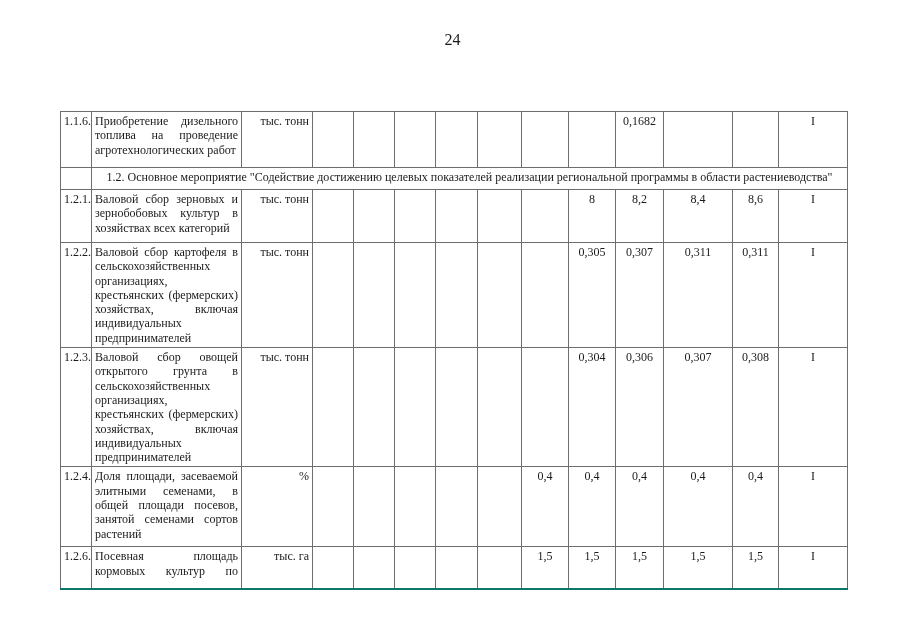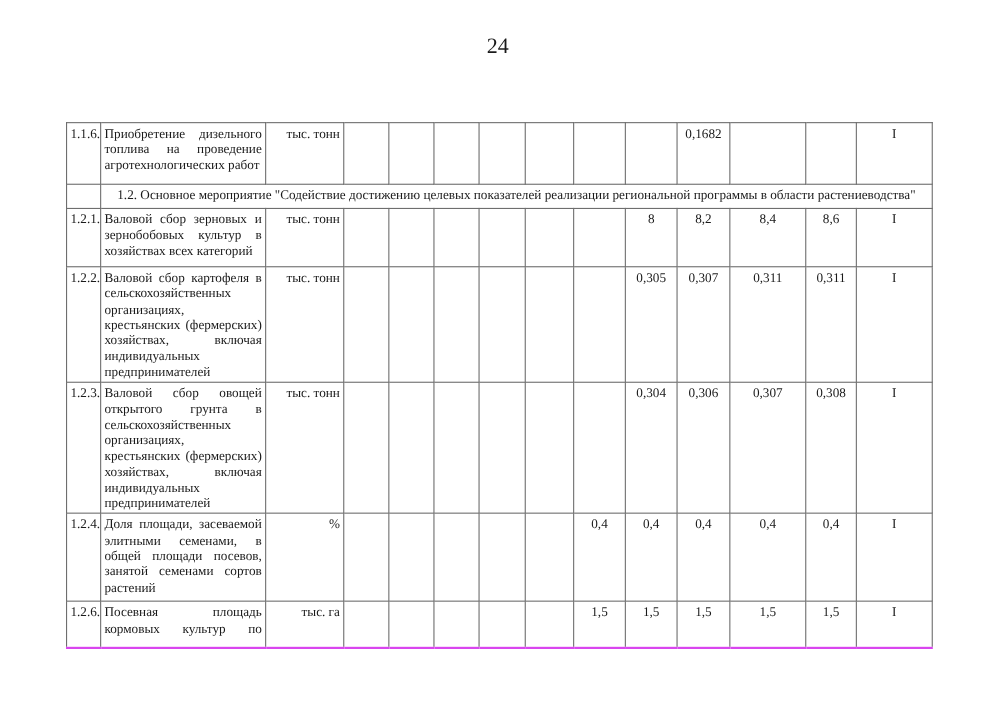--- a/index.html
+++ b/index.html
@@ -17,21 +17,21 @@
     height: 640px;
     background: #ffffff;
     overflow: hidden;
   }
   .page-number {
     position: absolute;
     top: 31px;
     left: 0;
     width: 905px;
     text-align: center;
-    font-size: 20px;
+    font-size: 16px;
     color: #1a1a1a;
   }
   table.grid {
     position: absolute;
     left: 60px;
     top: 111px;
     width: 787px;
     border-collapse: collapse;
     table-layout: fixed;
   }
@@ -51,21 +51,21 @@
   td.val { text-align: center; }
   td.section-cell { text-align: center; padding-top: 3px; }
   tr.h56  { height: 56px; }
   tr.h22  { height: 22px; }
   tr.h53  { height: 53px; padding-left: 23px; }
   tr.h87  { height: 87px; }
   tr.h107 { height: 107px; padding-left: 28px; }
   tr.h80  { height: 80px; }
   tr.h31  { height: 31px; }
   tr.h42  { height: 42px; }
-  tr.cut td { border-bottom: 2px solid #d946ef; }
+  tr.cut td { border-bottom: 2px solid #0f766e; }
 </style>
 </head>
 <body>
 
 <div class="page">
   <div class="page-number">24</div>
 
   <table class="grid">
     <colgroup>
       <col style="width:31px">

